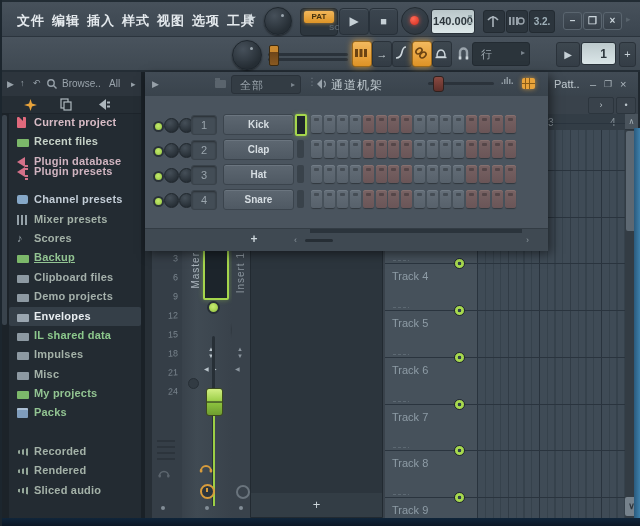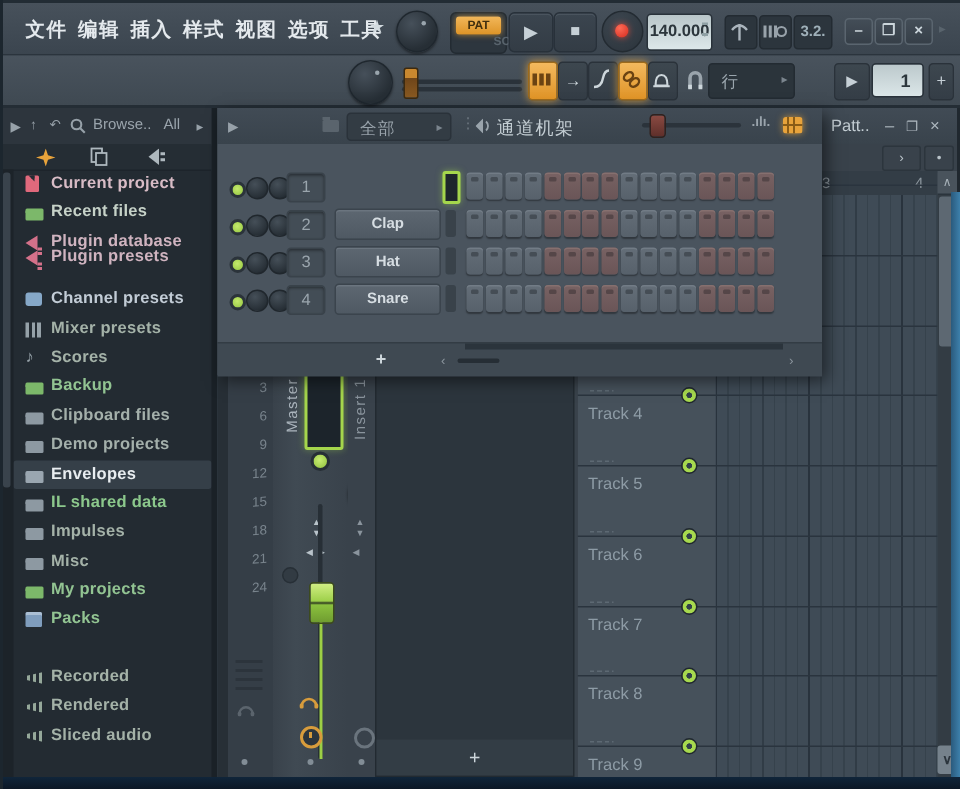--- a/index.html
+++ b/index.html
@@ -358,21 +358,21 @@
         <div class="b-item" style="top: 96.75px;">
           <div class="b-ico ic-sliders" style="--c: #95a1a8;"></div>
           <div class="b-label" style="color: rgb(164, 178, 168);">Mixer presets</div>
         </div>
         <div class="b-item" style="top: 116.1px;">
           <div class="b-ico ic-note" style="--c: #95a1a8;">♪</div>
           <div class="b-label" style="color: rgb(164, 178, 168);">Scores</div>
         </div>
         <div class="b-item" style="top: 135.45px;">
           <div class="b-ico ic-folder" style="--c: #7cb86a;"></div>
-          <div class="b-label" style="color: rgb(146, 196, 146);">Backup</div>
+          <div class="b-label" style="color: rgb(146, 196, 146); text-decoration: underline;">Backup</div>
         </div>
         <div class="b-item" style="top: 174.15px;">
           <div class="b-ico ic-folder" style="--c: #8d99a2;"></div>
           <div class="b-label" style="color: rgb(164, 176, 171);">Demo projects</div>
         </div>
         <div class="b-item" style="top: 154.8px;">
           <div class="b-ico ic-folder" style="--c: #8d99a2;"></div>
           <div class="b-label" style="color: rgb(164, 176, 171);">Clipboard files</div>
         </div>
         <div class="b-item sel" style="top: 193.5px;">
@@ -550,20 +550,21 @@
         <div id="rk-swing-knob"></div>
         <span id="rk-graph">.ılı.</span>
         <div id="rk-grid"></div>
       </div>
       <div id="rack-body">
           <div class="ch-row" style="top: 16px;">
             <div class="ch-led"></div>
             <div class="ch-knob" style="left: 19px;"></div>
             <div class="ch-knob" style="left: 34px;"></div>
             <div class="ch-num">1</div>
+            <div class="ch-name">Kick</div>
             <div class="ch-meter sel"></div>
             <div class="step" style="left: 166px;">
               <i></i>
             </div>
             <div class="step" style="left: 178.9px;">
               <i></i>
             </div>
             <div class="step" style="left: 191.8px;">
               <i></i>
             </div>

